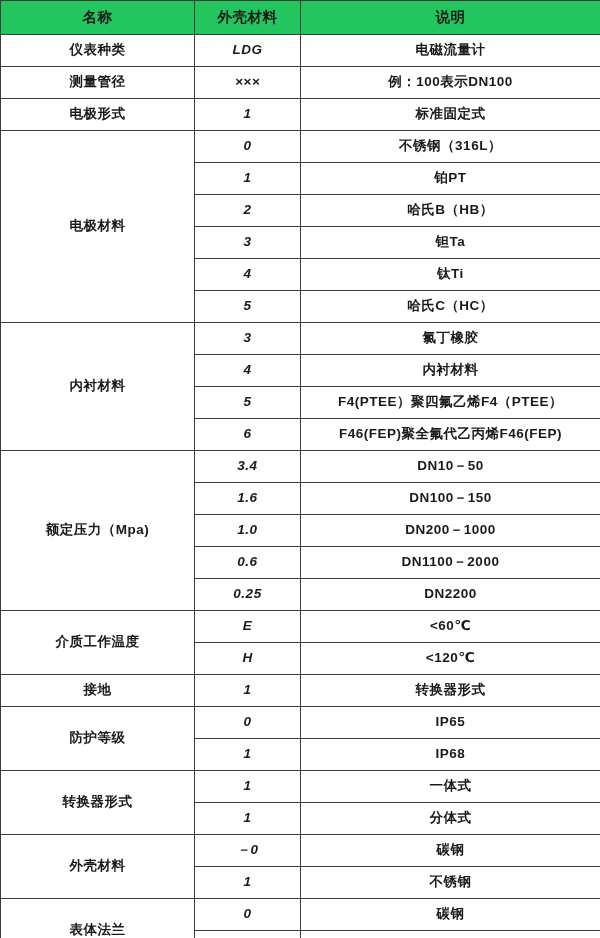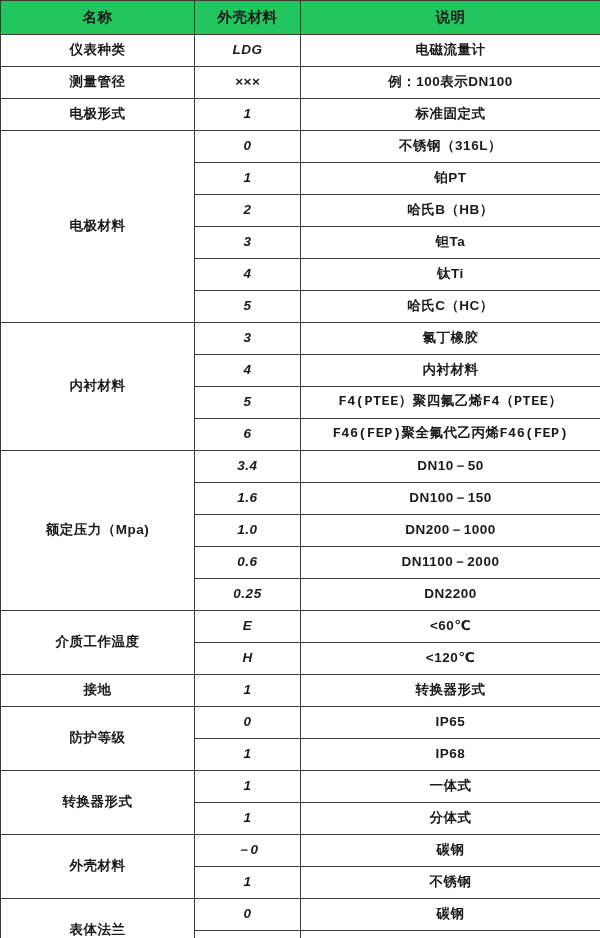--- a/index.html
+++ b/index.html
@@ -54,21 +54,20 @@
     letter-spacing: 1.5px;
     font-style: italic;
   }
   td.desc-cell {
     font-size: 13.5px;
     letter-spacing: 0.6px;
   }
   td.desc-cell.small {
     font-size: 12.5px;
     letter-spacing: 0;
-    font-family: Liberation Mono, monospace;
   }
 </style>
 </head>
 <body>
 
 <table id="spec-table">
   <colgroup>
     <col class="c-name">
     <col class="c-code">
     <col class="c-desc">

